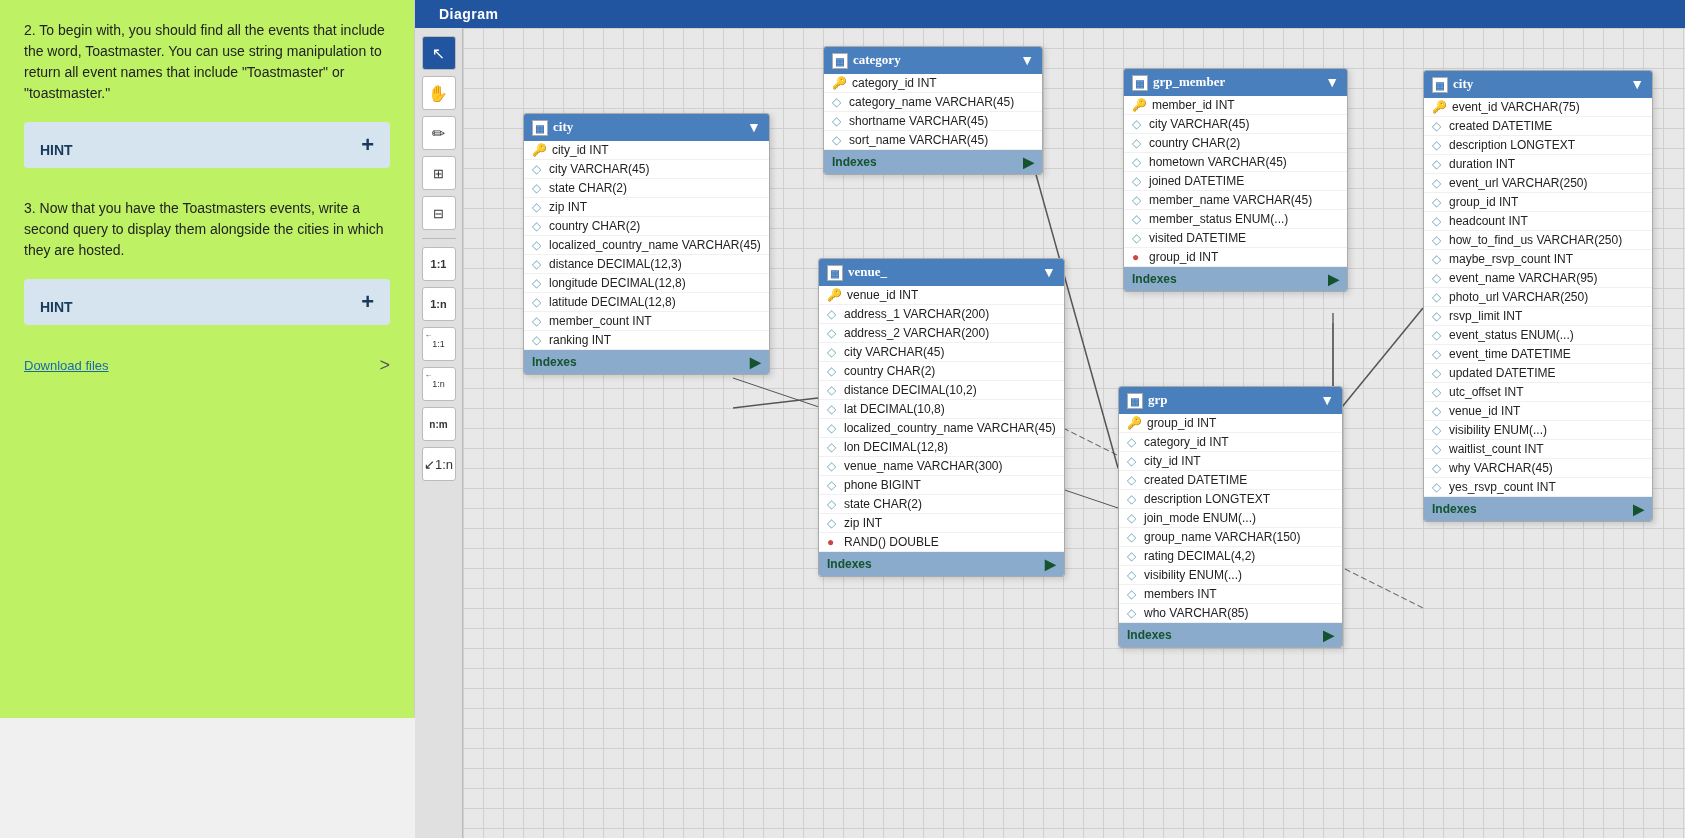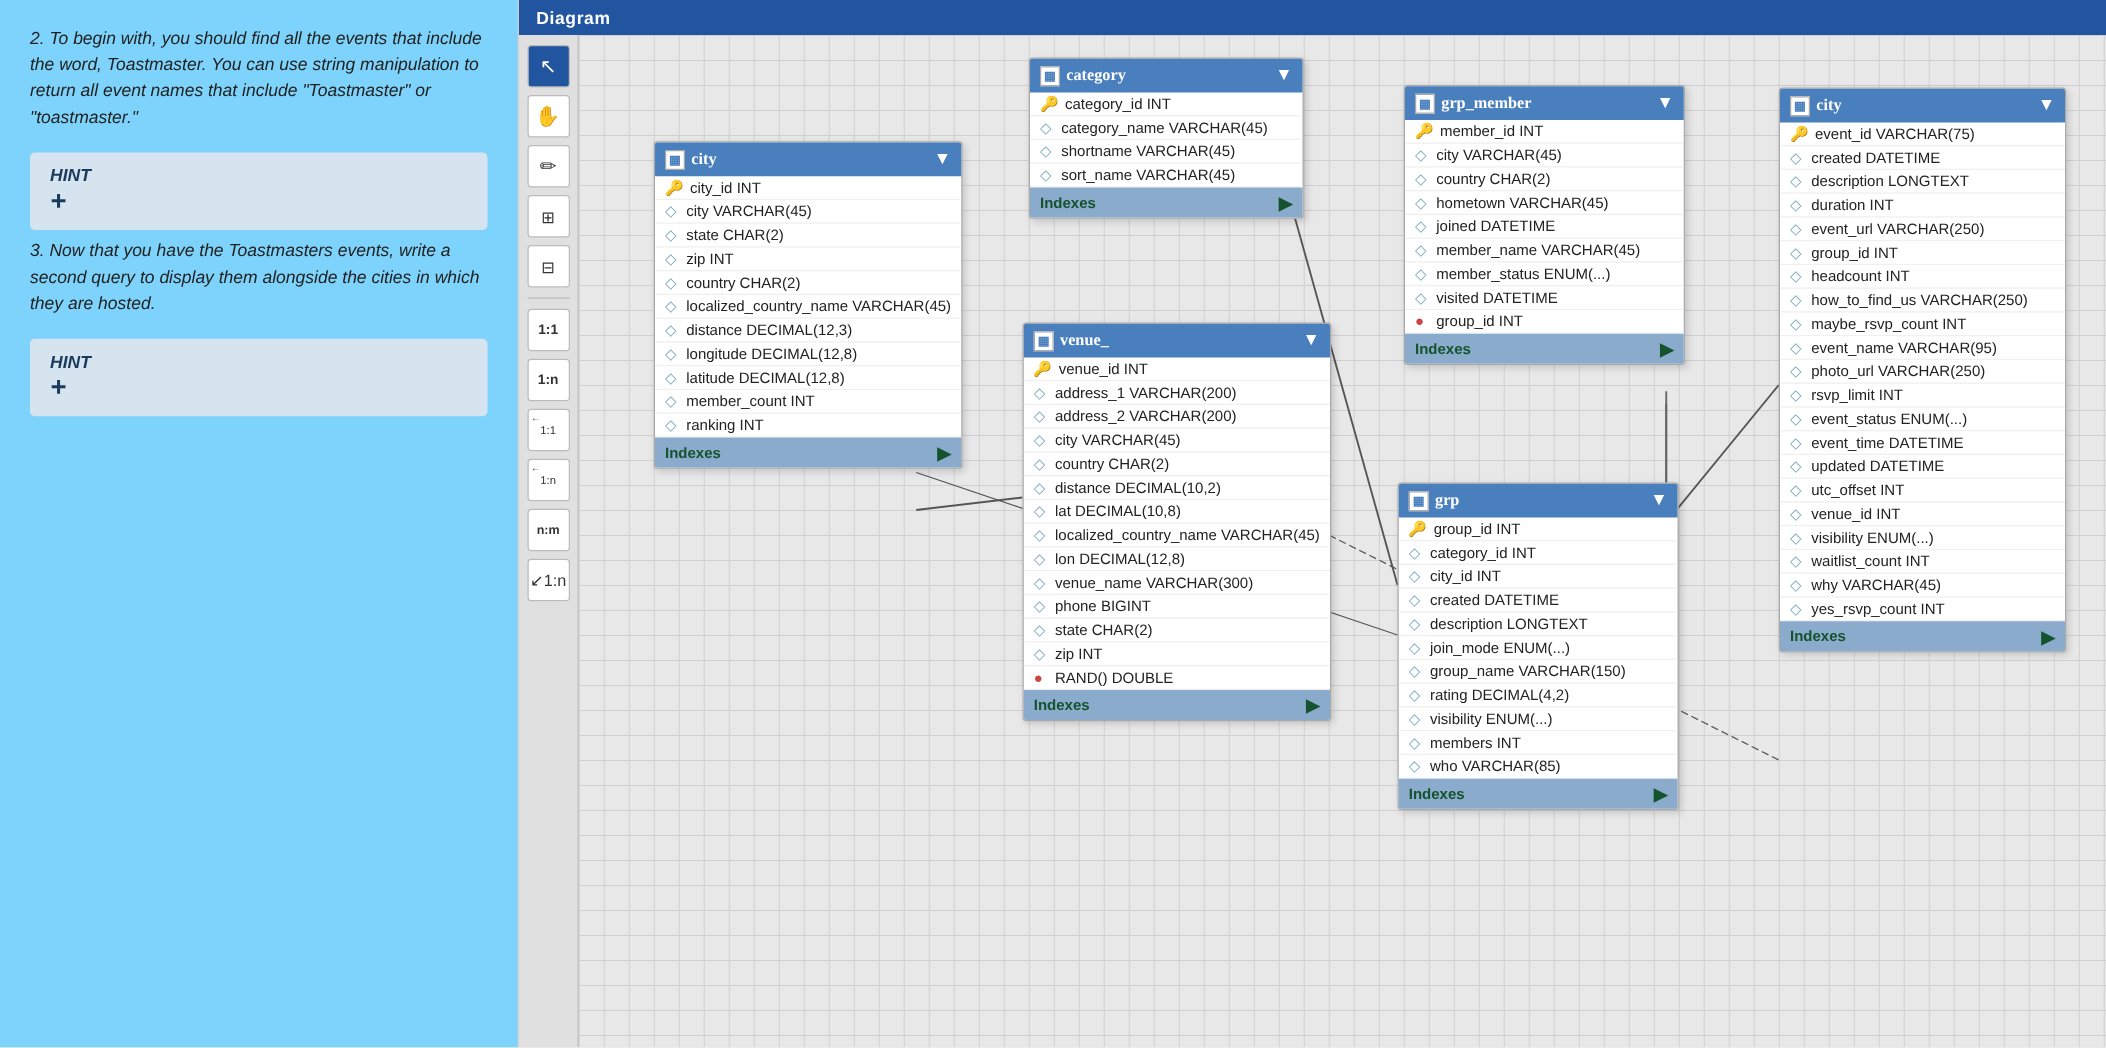--- a/index.html
+++ b/index.html
@@ -2,49 +2,48 @@
 <html><head>
   <meta charset="utf-8">
   <style>
     * { box-sizing: border-box; margin: 0; padding: 0; }
     body { font-family: Arial, sans-serif; font-size: 13px; background: #f0f0f0; display: flex; width: 1685px; height: 838px; overflow: hidden; }
 
     
     #left-panel {
       width: 415px;
       min-width: 415px;
-      background: #7dd3fc;
+      background: #bef264;
       padding: 20px 24px;
       overflow-y: auto;
       border-right: 1px solid #ccc;
-      height: 838px;
-      font-style: italic;
+      height: 718px;
     }
     #left-panel .instruction { font-size: 14px; line-height: 1.5; color: #222; margin-bottom: 18px; }
     #left-panel .hint-row {
-      display: flex; align-items: flex-start; justify-content: space-between;
+      display: flex; align-items: flex-end; justify-content: space-between;
       background: #d6e4f0; border-radius: 4px; padding: 10px 16px;
-      margin-bottom: 6px; cursor: pointer; flex-direction: column;
+      margin-bottom: 30px; cursor: pointer;
     }
     #left-panel .hint-label { font-weight: bold; font-size: 14px; color: #1a3a5c; }
     #left-panel .hint-plus { font-size: 22px; color: #1a3a5c; font-weight: bold; }
     #left-panel .download-link { color: #1a6aab; text-decoration: underline; cursor: pointer; font-size: 13px; }
 
     
     #diagram-wrapper {
       flex: 1;
       display: flex;
       flex-direction: column;
       background: #e8e8e8;
       overflow: hidden;
     }
     #diagram-titlebar {
       background: #2255a0;
       color: white;
-      padding: 6px 14px;
+      padding: 6px 24px;
       font-size: 14px;
       font-weight: bold;
       letter-spacing: 0.5px;
     }
     #diagram-body {
       display: flex;
       flex: 1;
       overflow: hidden;
     }
     
@@ -175,20 +174,24 @@
   <div class="instruction">
     <span>3. Now that you have the Toastmasters events, write a second query to display them alongside the cities in which they are hosted.</span>
   </div>
 
   <div class="hint-row">
     <span class="hint-label">HINT</span>
     <span class="hint-plus">+</span>
   </div>
 
 
+  <div style="margin-top:8px; display:flex; align-items:center; justify-content:space-between;">
+    <a class="download-link">Download files</a>
+    <span style="font-size:18px;color:#555;">&gt;</span>
+  </div>
 </div>
 
 <div id="diagram-wrapper">
   <div id="diagram-titlebar">Diagram</div>
   <div id="diagram-body">
 
     <div id="diagram-toolbar">
       <div class="toolbar-btn active">↖</div>
       <div class="toolbar-btn">✋</div>
       <div class="toolbar-btn">✏</div>

